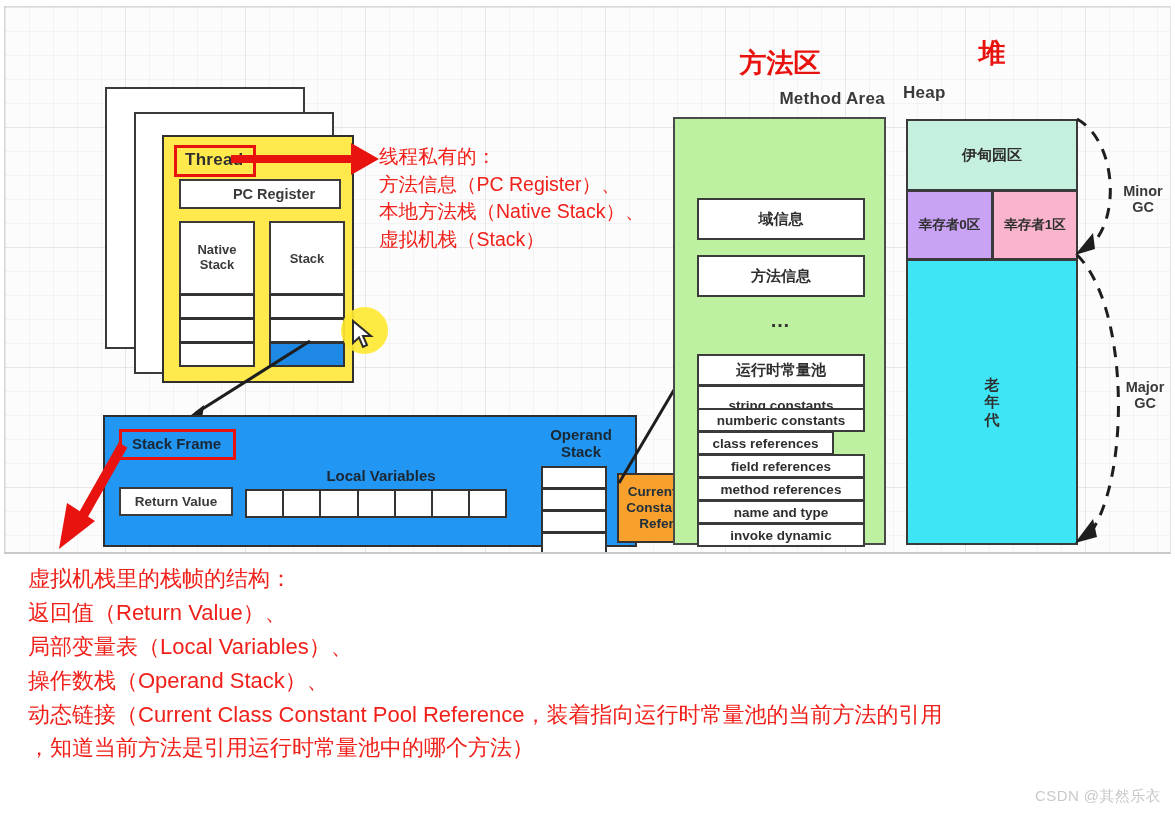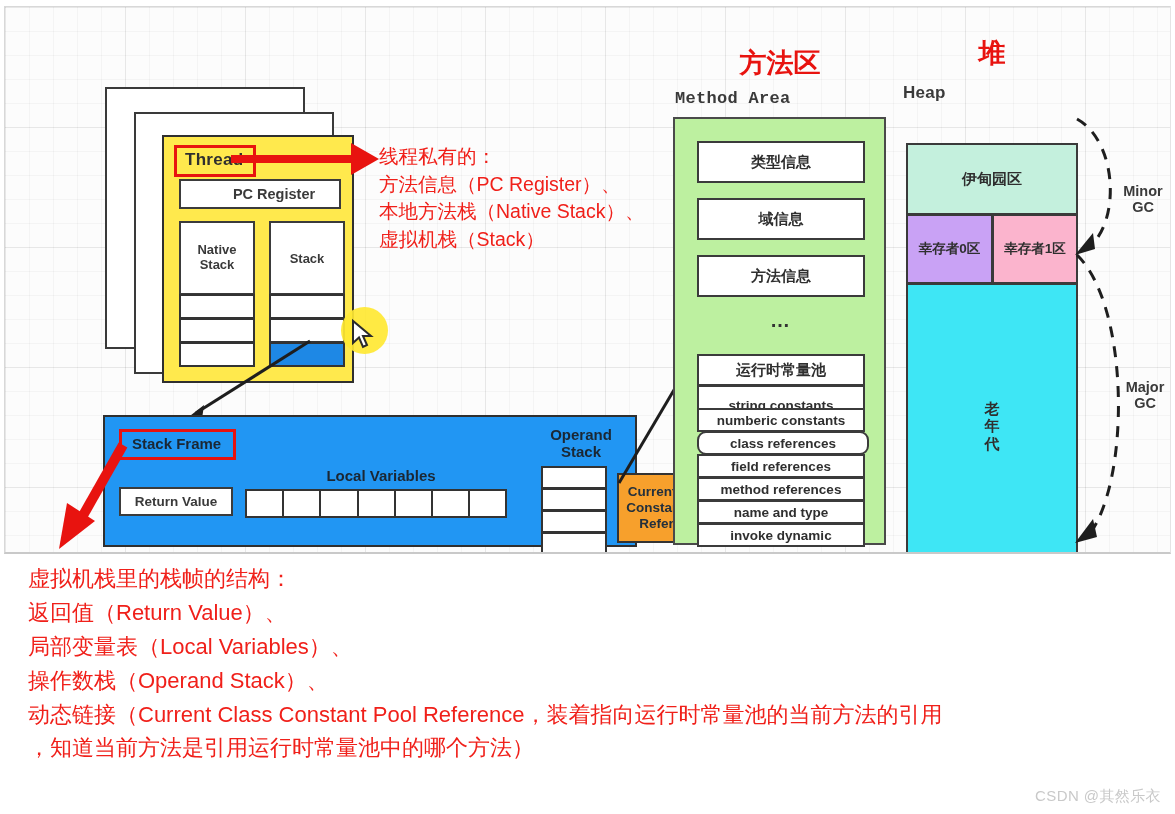--- a/index.html
+++ b/index.html
@@ -214,52 +214,51 @@
     </svg>
 
     <svg class="abs" style="left:608px; top:330px; width:100px; height:150px;" viewBox="0 0 100 150">
       <line x1="6" y1="146" x2="84" y2="14" stroke="#1e1e1e" stroke-width="3"></line>
       <polygon points="90,4 74,16 86,24" fill="#1e1e1e"></polygon>
     </svg>
 
     <div class="abs" style="left:670px; top:38px; width:210px; text-align:center;">
       <span class="ma-title-cn">方法区</span>
     </div>
-    <div class="abs" style="left:670px; top:82px; width:210px; text-align:left;font-family:Liberation Mono, monospace;">
+    <div class="abs" style="left:670px; top:82px; width:210px; text-align:right;">
       <span class="ma-title-en">Method Area</span>
     </div>
 
     <div class="abs green-panel" style="left:668px; top:110px; width:213px; height:428px;">
 
-      <div class="abs ma-row" style="left:22px; top:22px; width:168px; height:42px; font-size:15px;">类型信息</div>
       <div class="abs ma-row" style="left:22px; top:79px; width:168px; height:42px; font-size:15px;">域信息</div>
       <div class="abs ma-row" style="left:22px; top:136px; width:168px; height:42px; font-size:15px;">方法信息</div>
 
       <div class="abs dots" style="left:22px; top:190px; width:168px;">…</div>
 
       <div class="abs" style="left:22px; top:219px; width:168px; height:190px;margin-top:16px;">
         <div class="pool-row" style="position:absolute; left:0; top:0; width:168px; height:32px; font-size:15px;">运行时常量池</div>
         <div class="pool-row" style="position:absolute; left:0; top:31px; width:168px; height:40px;">string constants</div>
         <div class="pool-row" style="position:absolute; left:0; top:54px; width:168px; height:24px;">numberic constants</div>
-        <div class="pool-row" style="position:absolute; left:0; top:77px; width:172px; height:24px;border-radius:9px;">class references</div>
+        <div class="pool-row" style="position:absolute; left:0; top:77px; width:137px; height:24px;">class references</div>
         <div class="pool-row" style="position:absolute; left:0; top:100px; width:168px; height:24px;">field references</div>
         <div class="pool-row" style="position:absolute; left:0; top:123px; width:168px; height:24px;">method references</div>
         <div class="pool-row" style="position:absolute; left:0; top:146px; width:168px; height:24px;">name and type</div>
         <div class="pool-row" style="position:absolute; left:0; top:169px; width:168px; height:24px;">invoke dynamic</div>
       </div>
     </div>
 
     <div class="abs" style="left:898px; top:28px; width:178px; text-align:center;">
       <span class="heap-title-cn">堆</span>
     </div>
     <div class="abs" style="left:898px; top:76px; width:178px; text-align:left;">
       <span class="heap-title-en">Heap</span>
     </div>
 
-    <div class="abs" style="left:901px; top:112px; width:192px; height:426px;margin-top:24px;">
+    <div class="abs" style="left:901px; top:112px; width:192px; height:426px;">
       <div class="heap-cell" style="position:absolute; left:0; top:0; width:172px; height:72px; background:#c4f0dd;">伊甸园区</div>
       <div class="heap-cell" style="position:absolute; left:0; top:71px; width:87px; height:70px; background:#c9a2f5; font-size:13.5px;">幸存者0区</div>
       <div class="heap-cell" style="position:absolute; left:86px; top:71px; width:86px; height:70px; background:#fbb4cd; font-size:13.5px;">幸存者1区</div>
       <div class="heap-cell" style="position:absolute; left:0; top:140px; width:172px; height:286px; background:#3ee6f5; flex-direction:column; line-height:1.15;">
         <span>老</span>
         <span>年</span>
         <span>代</span>
       </div>
     </div>
 

